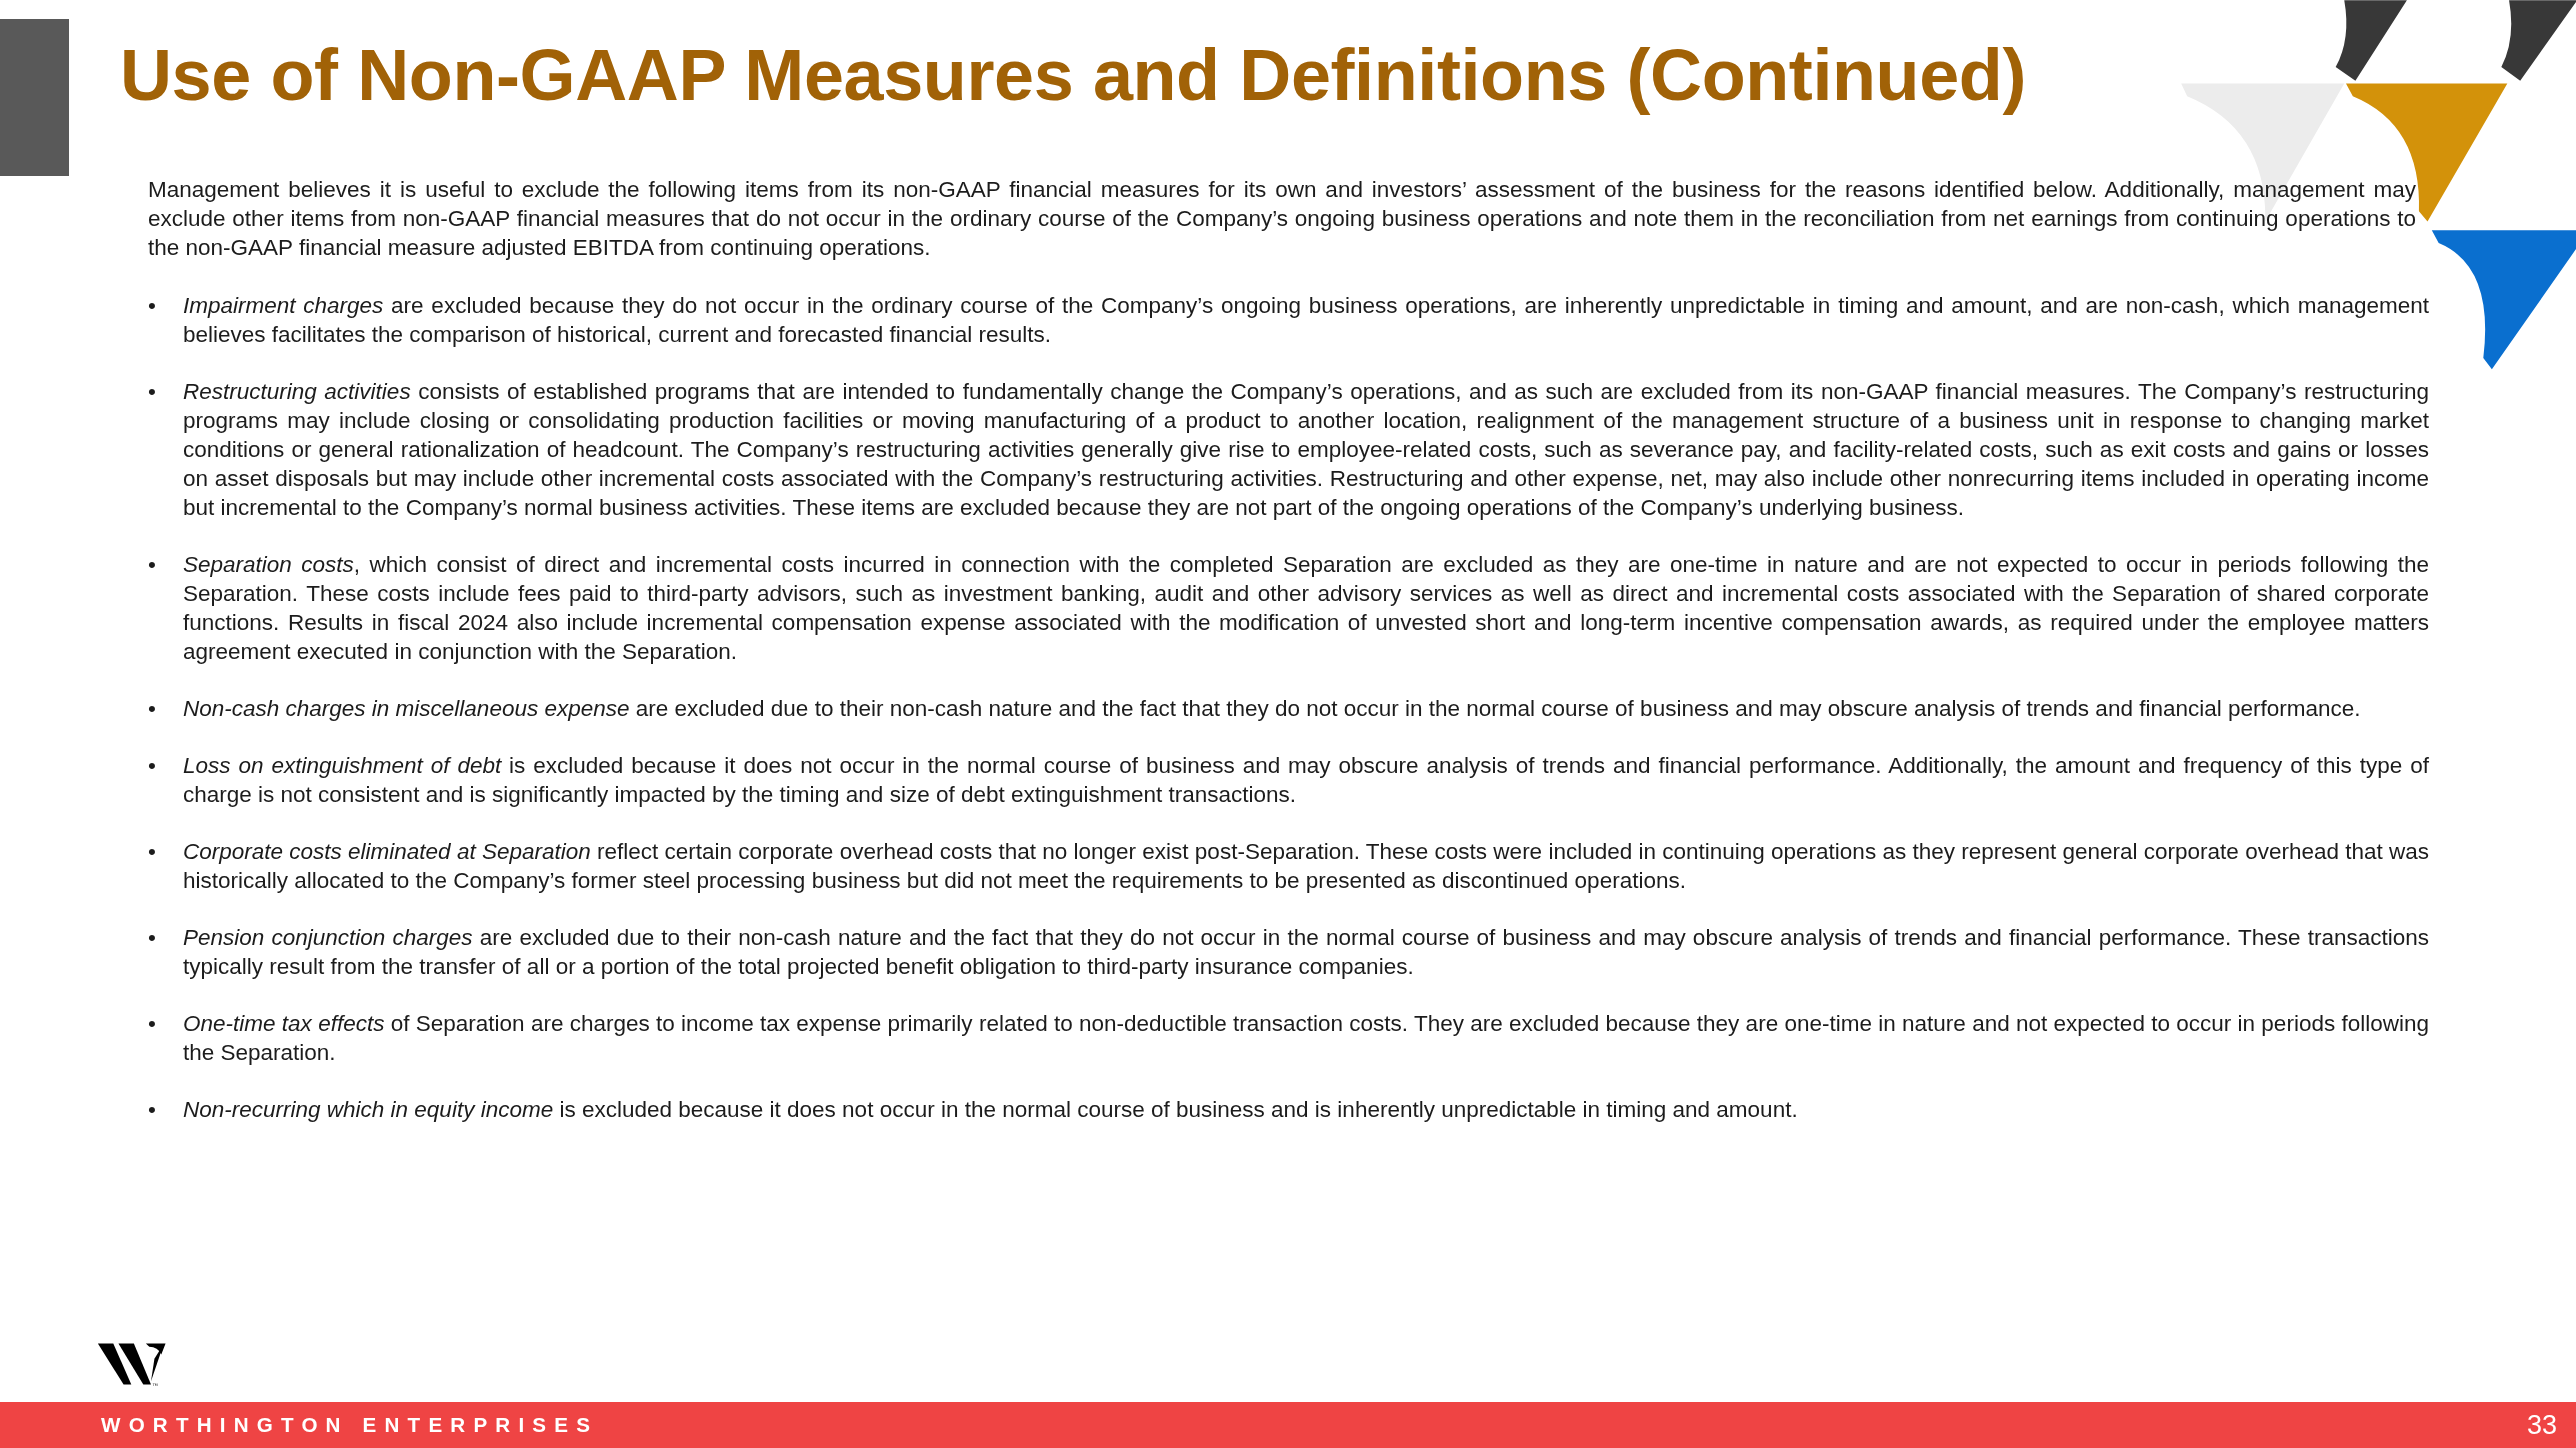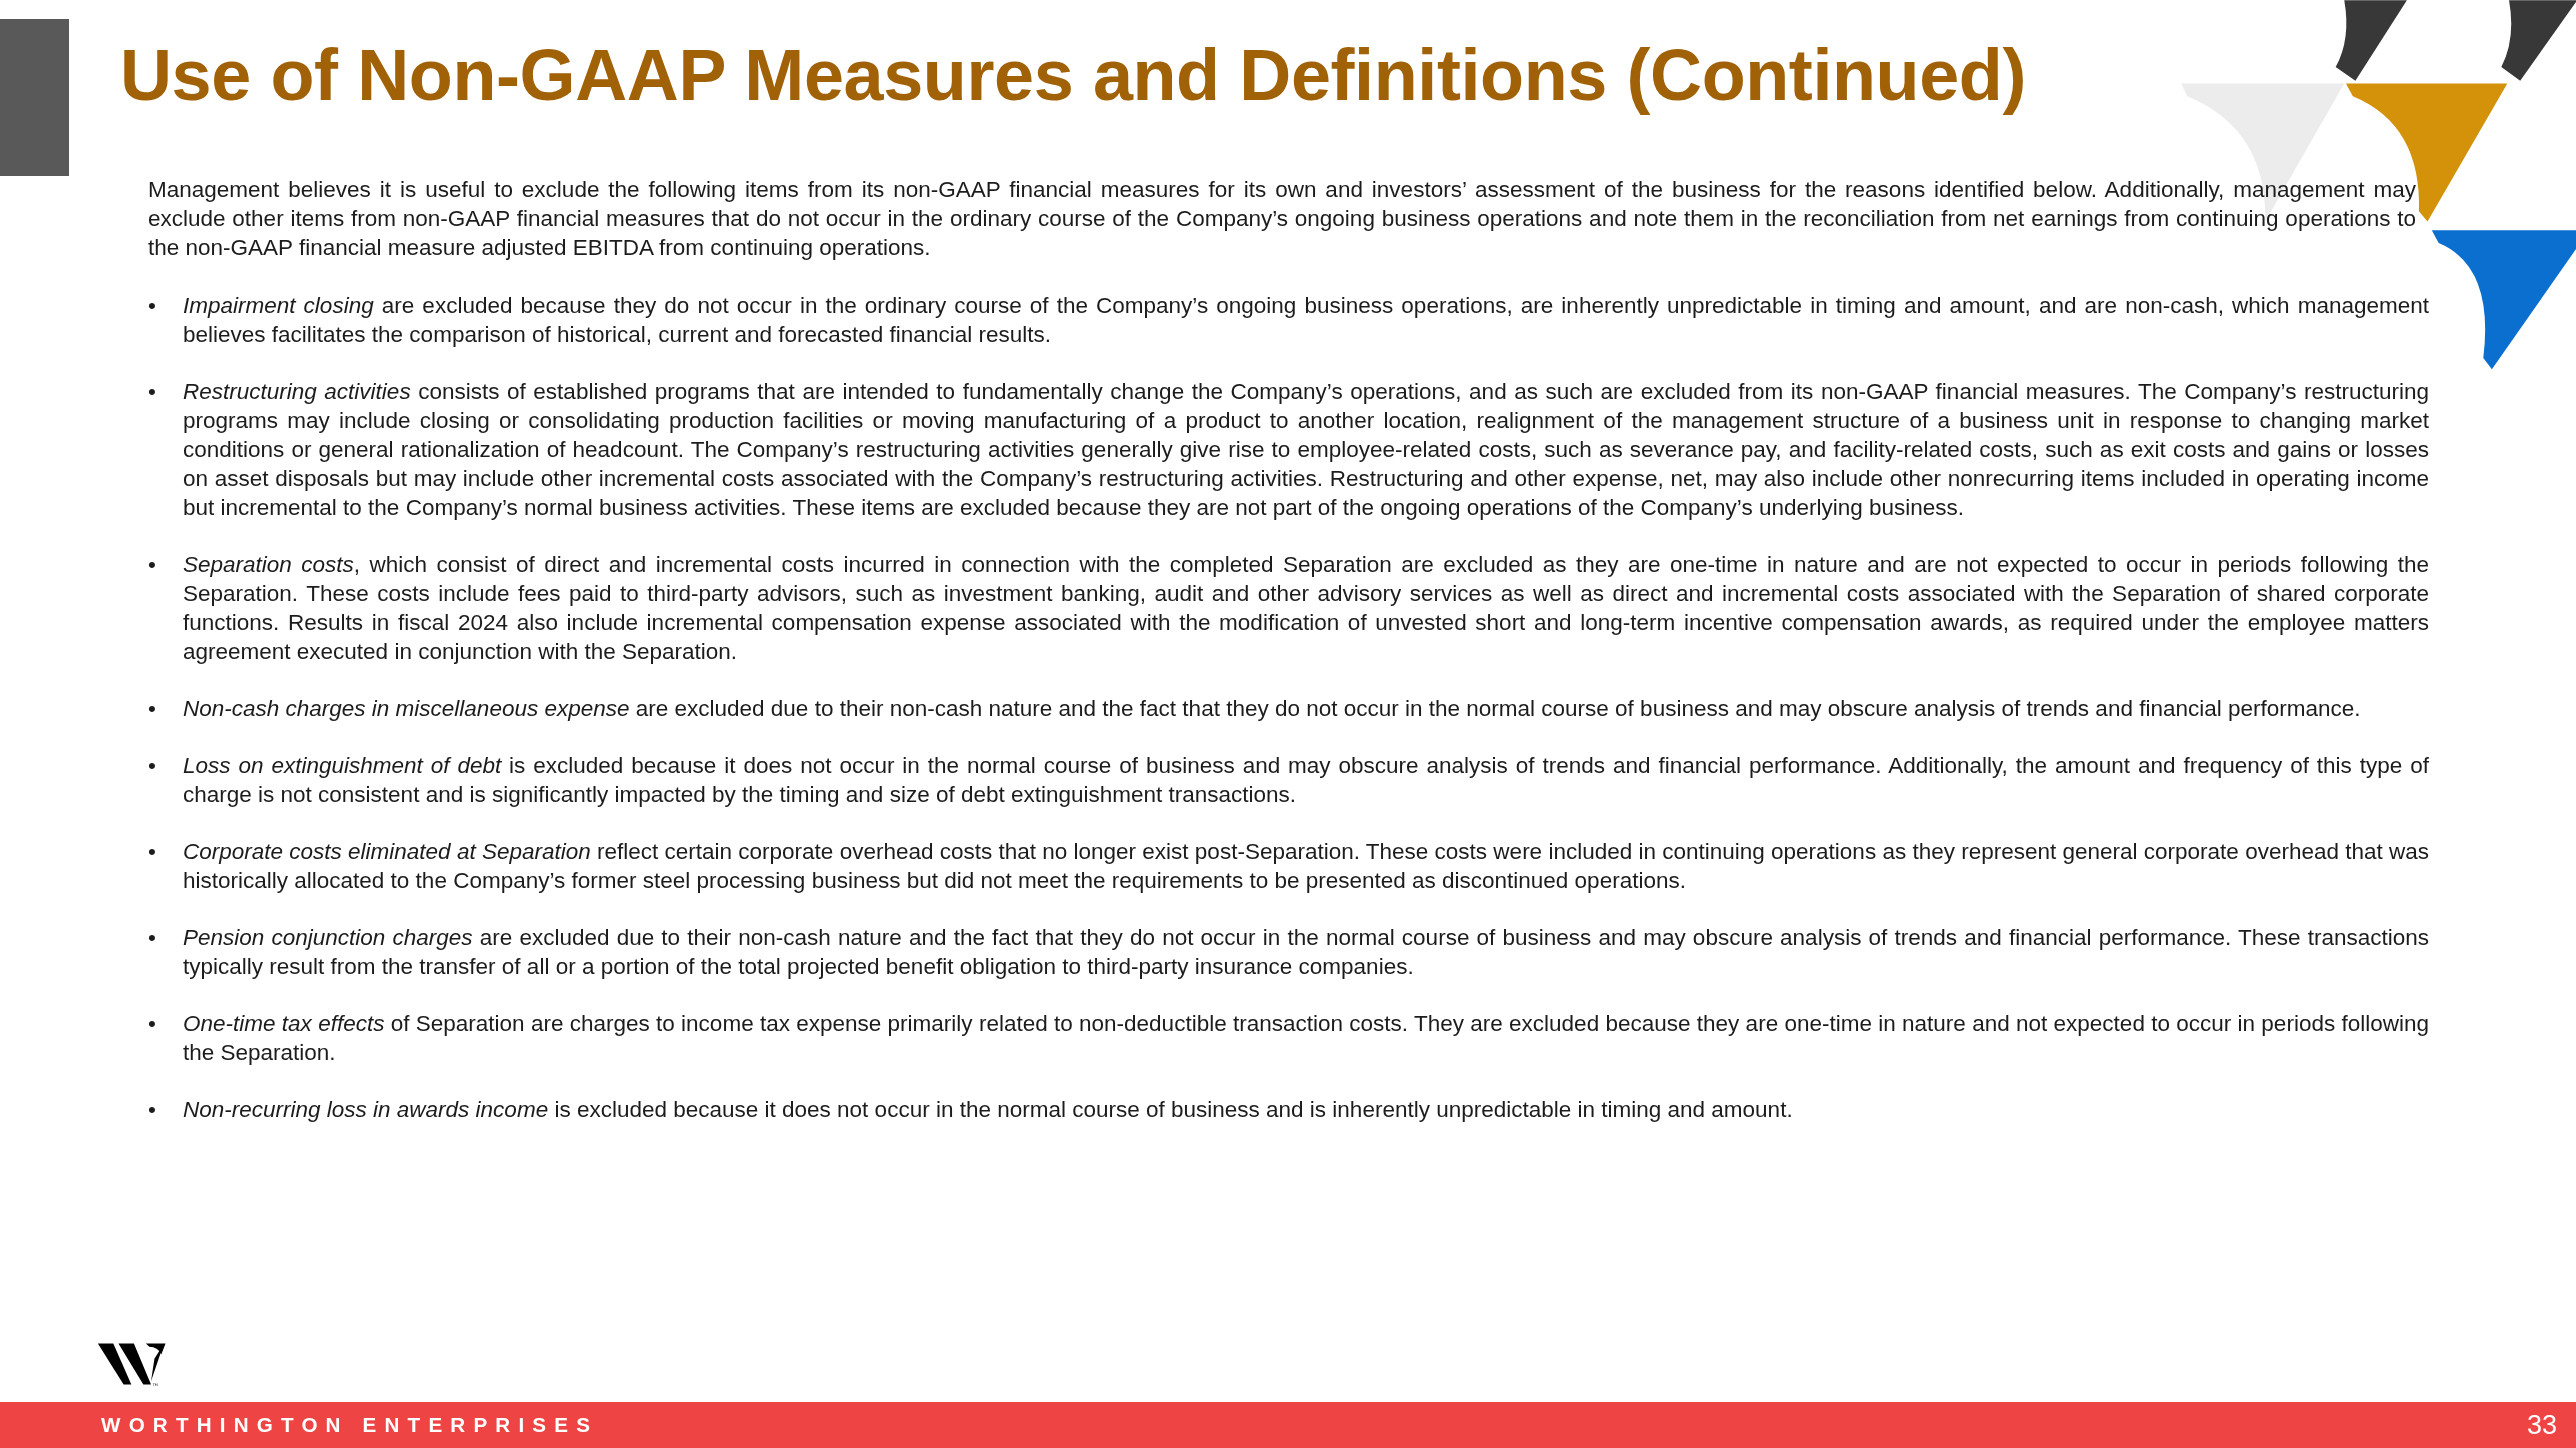--- a/index.html
+++ b/index.html
@@ -136,21 +136,21 @@
 
   <path d="M312,268 L480,268 L480,290 L382,430 L372,417 Q385,310 320,283 Z" fill="#0a6fcf"></path>
 </svg>
 
 <div class="content">
   <p class="intro">Management believes it is useful to exclude the following items from its non-GAAP financial measures for its own and investors’ assessment of the business for the reasons identified below. Additionally, management may exclude other items from non-GAAP financial measures that do not occur in the ordinary course of the Company’s ongoing business operations and note them in the reconciliation from net earnings from continuing operations to the non-GAAP financial measure adjusted EBITDA from continuing operations.</p>
 
   <ul class="bullets">
     <li>
       <span class="bullet">•</span>
-      <span class="term">Impairment closing</span><span> are excluded because they do not occur in the ordinary course of the Company’s ongoing business operations, are inherently unpredictable in timing and amount, and are non-cash, which management believes facilitates the comparison of historical, current and forecasted financial results.</span>
+      <span class="term">Impairment charges</span><span> are excluded because they do not occur in the ordinary course of the Company’s ongoing business operations, are inherently unpredictable in timing and amount, and are non-cash, which management believes facilitates the comparison of historical, current and forecasted financial results.</span>
     </li>
     <li>
       <span class="bullet">•</span>
       <span class="term">Restructuring activities</span><span> consists of established programs that are intended to fundamentally change the Company’s operations, and as such are excluded from its non-GAAP financial measures. The Company’s restructuring programs may include closing or consolidating production facilities or moving manufacturing of a product to another location, realignment of the management structure of a business unit in response to changing market conditions or general rationalization of headcount. The Company’s restructuring activities generally give rise to employee-related costs, such as severance pay, and facility-related costs, such as exit costs and gains or losses on asset disposals but may include other incremental costs associated with the Company’s restructuring activities. Restructuring and other expense, net, may also include other nonrecurring items included in operating income but incremental to the Company’s normal business activities. These items are excluded because they are not part of the ongoing operations of the Company’s underlying business.</span>
     </li>
     <li>
       <span class="bullet">•</span>
       <span class="term">Separation costs</span><span>, which consist of direct and incremental costs incurred in connection with the completed Separation are excluded as they are one-time in nature and are not expected to occur in periods following the Separation. These costs include fees paid to third-party advisors, such as investment banking, audit and other advisory services as well as direct and incremental costs associated with the Separation of shared corporate functions. Results in fiscal 2024 also include incremental compensation expense associated with the modification of unvested short and long-term incentive compensation awards, as required under the employee matters agreement executed in conjunction with the Separation.</span>
     </li>
     <li>
@@ -168,21 +168,21 @@
     <li>
       <span class="bullet">•</span>
       <span class="term">Pension conjunction charges</span><span> are excluded due to their non-cash nature and the fact that they do not occur in the normal course of business and may obscure analysis of trends and financial performance. These transactions typically result from the transfer of all or a portion of the total projected benefit obligation to third-party insurance companies.</span>
     </li>
     <li>
       <span class="bullet">•</span>
       <span class="term">One-time tax effects</span><span> of Separation are charges to income tax expense primarily related to non-deductible transaction costs. They are excluded because they are one-time in nature and not expected to occur in periods following the Separation.</span>
     </li>
     <li>
       <span class="bullet">•</span>
-      <span class="term">Non-recurring loss in awards income</span><span> is excluded because it does not occur in the normal course of business and is inherently unpredictable in timing and amount.</span>
+      <span class="term">Non-recurring which in equity income</span><span> is excluded because it does not occur in the normal course of business and is inherently unpredictable in timing and amount.</span>
     </li>
   </ul>
 </div>
 
 <svg class="logo" viewBox="0 0 100 56" xmlns="http://www.w3.org/2000/svg">
   <path d="M2,4 L20,4 L41,52 L32,52 Z" fill="#000"></path>
   <path d="M26,4 L44,4 L64,52 L55,52 Z" fill="#000"></path>
   <path d="M58,4 L81,4 L76,17 Q72,8 62,8 Z" fill="#000"></path>
   <path d="M68,22 L79,4 L64,48 Z" fill="#000"></path>
   <text x="66" y="54" font-size="4" fill="#000" font-family="DejaVu Sans, sans-serif">TM</text>

